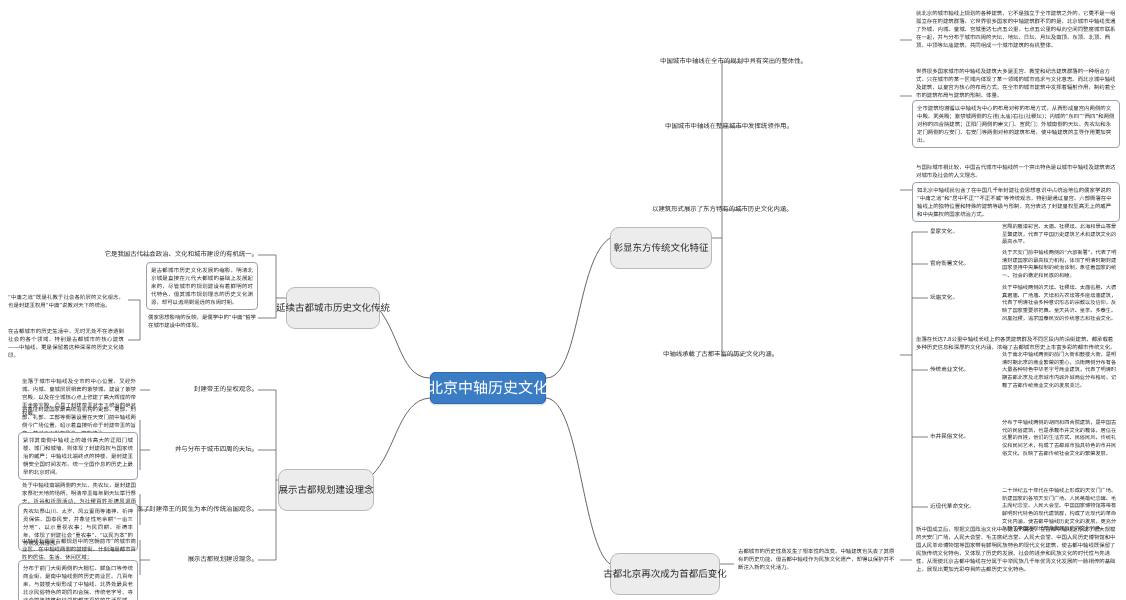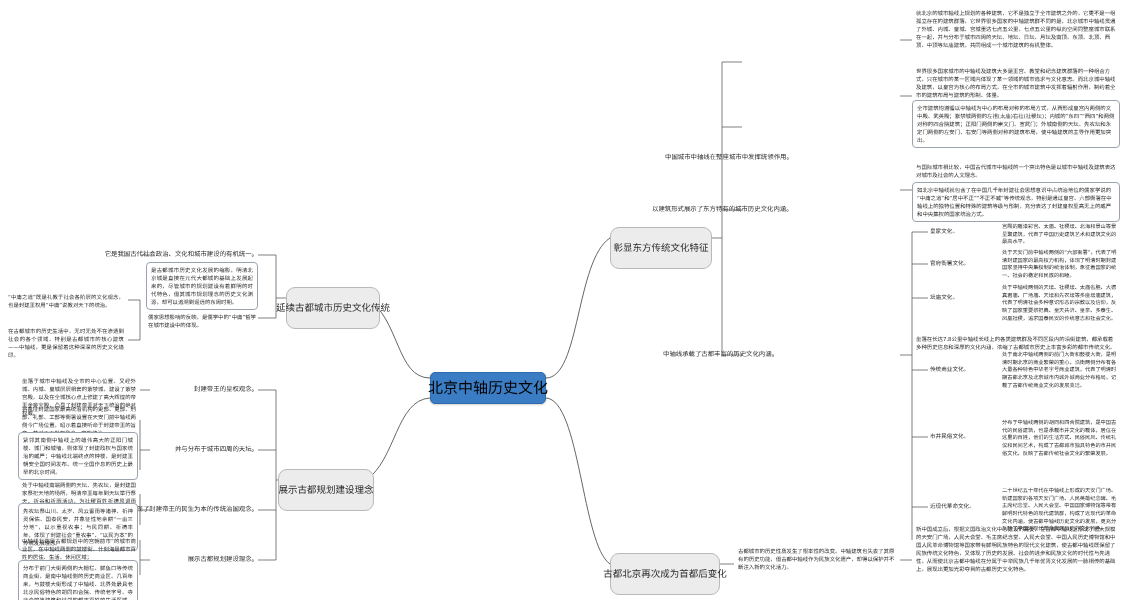--- a/index.html
+++ b/index.html
@@ -8,21 +8,21 @@
     font-family:"DejaVu Sans","Liberation Sans",sans-serif;
     width:1126px;height:600px;overflow:hidden;position:relative;
   }
   #canvas{position:relative;width:1126px;height:600px;}
   svg.edges{position:absolute;left:0;top:0;width:1126px;height:600px;pointer-events:none;}
 
   .node{position:absolute;box-sizing:border-box;}
 
   
   .root{
-    background:#3b7dc4;color:#000000;border:1px solid #2f6cac;border-radius:5px;
+    background:#3b7dc4;color:#ffffff;border:1px solid #2f6cac;border-radius:5px;
     font-size:15px;line-height:1;padding:9px 14px;white-space:nowrap;
     display:flex;align-items:center;justify-content:center;
     box-shadow:0 1px 2px rgba(0,0,0,.18);
   }
   
   .lvl2{
     background:#ececec;border:1px solid #b9b9b9;border-radius:9px;
     color:#2b2b2b;font-size:9.5px;line-height:1;padding:20px 9px;white-space:nowrap;
     display:flex;align-items:center;justify-content:center;
   }
@@ -113,22 +113,23 @@
   <div class="node root" style="left:430px;top:372px;width:116px;height:32px;">北京中轴历史文化</div>
 
   <div class="node lvl2" style="left:610px;top:227px;width:102px;height:22px;">彰显东方传统文化特征</div>
 
   <div class="node lvl2" style="left:610px;top:553px;width:110px;height:22px;">古都北京再次成为首都后变化</div>
 
   <div class="node lvl2" style="left:286px;top:287px;width:94px;height:22px;">延续古都城市历史文化传统</div>
 
   <div class="node lvl2" style="left:278px;top:469px;width:96px;height:22px;">展示古都规划建设理念</div>
 
+  <div class="node lvl3" style="left:660px;top:55px;width:240px;height:14px;">中国城市中轴线在全市的规划中具有突出的整体性。</div>
 
-  <div class="node lvl3" style="left:665px;top:120px;width:235px;height:14px;margin-top:31px;">中国城市中轴线在整座城市中发挥统领作用。</div>
+  <div class="node lvl3" style="left:665px;top:120px;width:235px;height:14px;">中国城市中轴线在整座城市中发挥统领作用。</div>
 
   <div class="node lvl3" style="left:663px;top:348px;width:237px;height:14px;">中轴线承载了古都丰富的历史文化内涵。</div>
 
   <div class="node lvl3" style="left:652px;top:203px;width:248px;height:14px;">以建筑形式展示了东方特有的城市历史文化内涵。</div>
 
   <div class="node lvl4 plain r" style="left:914px;top:8px;width:206px;">就北京的城市轴线上规划的各种建筑，它不是独立于全市建筑之外的，它更不是一组孤立存在的建筑群落，它世界很多国家的中轴建筑群不同的是，北京城市中轴线贯通了外城、内城、皇城、宫城重达七点五公里，七点五公里的纵向空间同整座城市联系在一起，并与分布于城市四周的天坛、地坛、日坛、月坛及南顶、东顶、北顶、西顶、中顶等坛庙建筑，共同组成一个城市建筑的有机整体。</div>
 
   <div class="node lvl4 plain r" style="left:914px;top:66px;width:206px;">世界很多国家城市的中轴线及建筑大多是王宫、教堂和纪念建筑群落的一种组合方式，只在城市的某一区域内体现了某一领域的城市追求与文化意志。而北京城中轴线及建筑，以皇宫为核心的布局方式，在全市的城市建筑中发挥着辐射作用，制约着全市的建筑布局与建筑的形制、体量。</div>
 
   <div class="node lvl4 boxed r" style="left:912px;top:100px;width:208px;">全市建筑均遵循以中轴线为中心的布局对称的布局方式，从西形成皇宫内两侧的文中殿、武英殿；紫禁城两侧的左祖(太庙)右社(社稷坛)；内城的“东四”“西四”和两侧对称的四合院建筑；正阳门两侧的崇文门、宣武门；外城南侧的天坛、先农坛和永定门两侧的左安门、右安门等两侧对称的建筑布局，使中轴建筑的主导作用更加突出。</div>

